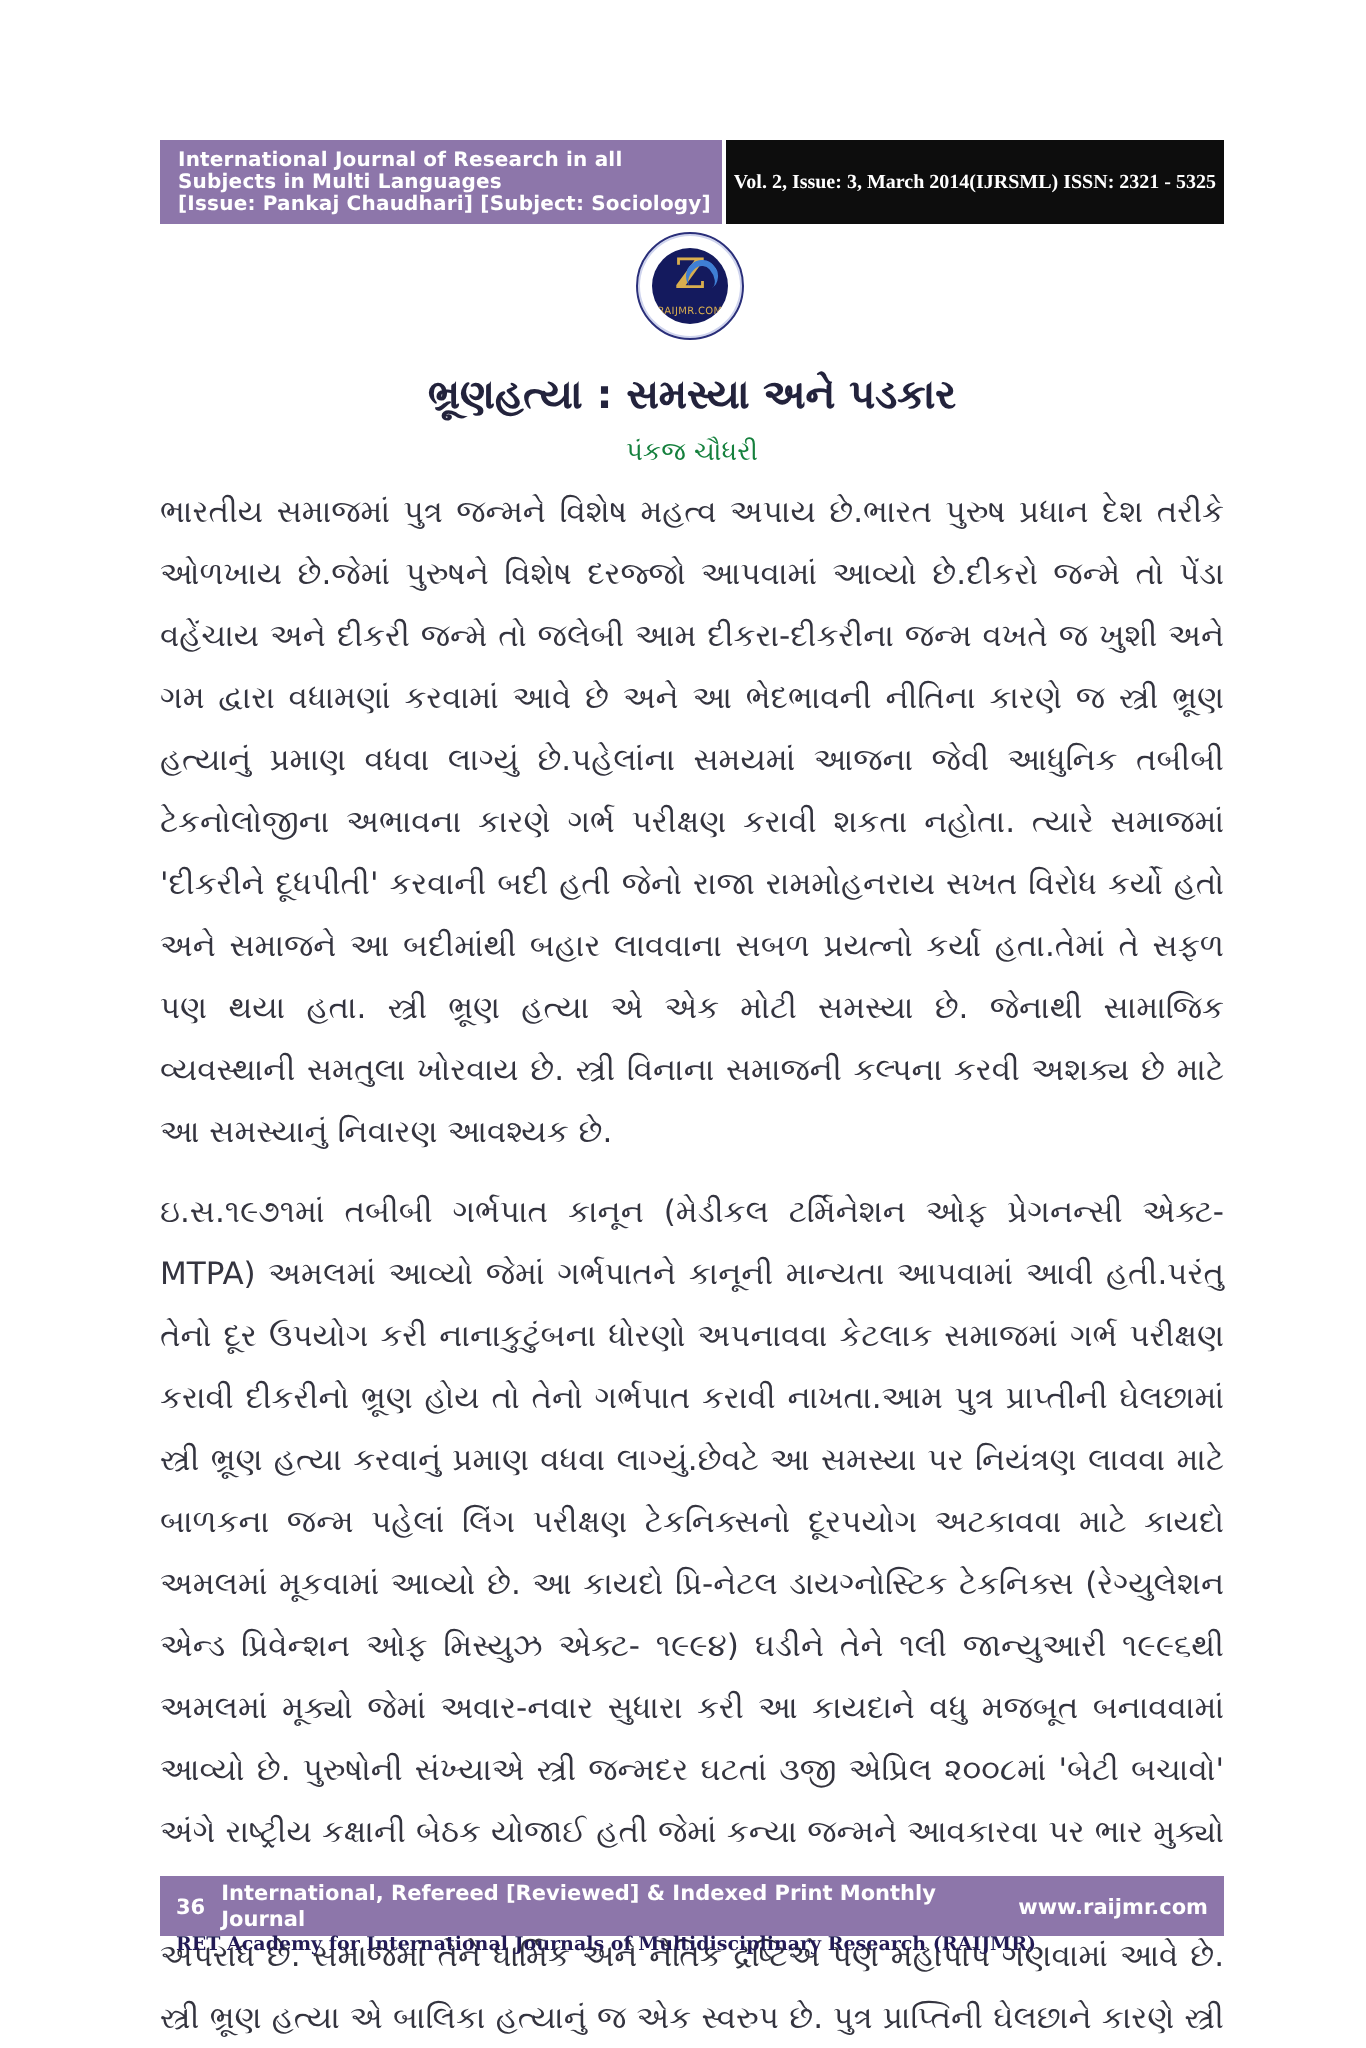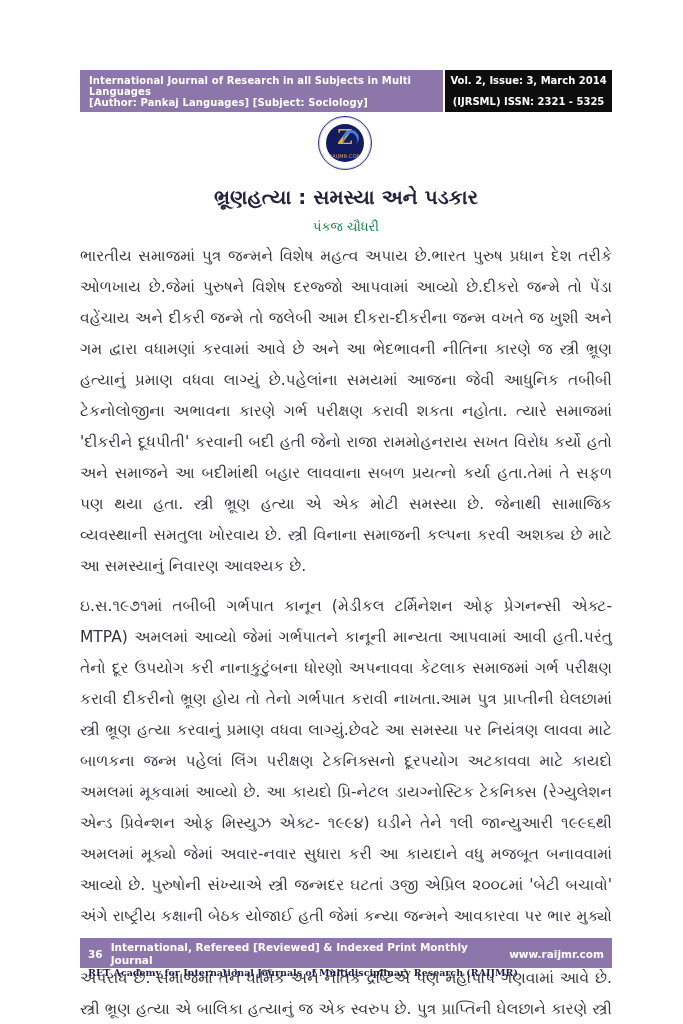--- a/index.html
+++ b/index.html
@@ -20,24 +20,24 @@
   .header-left{
     background:#8d76aa;color:#ffffff;
     width:363px;height:100%;
     display:flex;flex-direction:column;justify-content:space-between;
     padding:5px 0 5px 9px;box-sizing:border-box;
     font-size:10px;font-weight:bold;letter-spacing:.1px;
   }
   .header-right{
     background:#0d0d0d;color:#ffffff;
     flex:1;height:100%;margin-left:2px;
-    display:flex;flex-direction:column;justify-content:space-between;
+    display:flex;flex-direction:row;justify-content:space-between;
     align-items:center;
     padding:5px 4px;box-sizing:border-box;
-    font-size:10px;font-weight:bold;white-space:nowrap;
+    font-size:10px;font-weight:bold;white-space:nowrap;font-family:Liberation Serif, serif;
   }
   
   .logo{
     position:absolute;left:317px;top:112px;width:56px;height:62px;
     display:flex;align-items:center;justify-content:center;
   }
   .logo-ring{
     width:52px;height:52px;border-radius:50%;
     border:1.5px solid #2a2f7a;background:#ffffff;
     display:flex;align-items:center;justify-content:center;
@@ -97,21 +97,21 @@
   }
 </style>
 </head>
 <body>
 
 <div class="page">
 
   <div class="header">
     <div class="header-left">
       <span>International Journal of Research in all Subjects in Multi Languages</span>
-      <span>[Author: Pankaj Languages] [Subject: Sociology]</span>
+      <span>[Issue: Pankaj Chaudhari] [Subject: Sociology]</span>
     </div>
     <div class="header-right">
       <span>Vol. 2, Issue: 3, March 2014</span>
       <span>(IJRSML) ISSN: 2321 - 5325</span>
     </div>
   </div>
 
   <div class="logo">
     <div class="logo-ring">
       <div class="logo-core">

